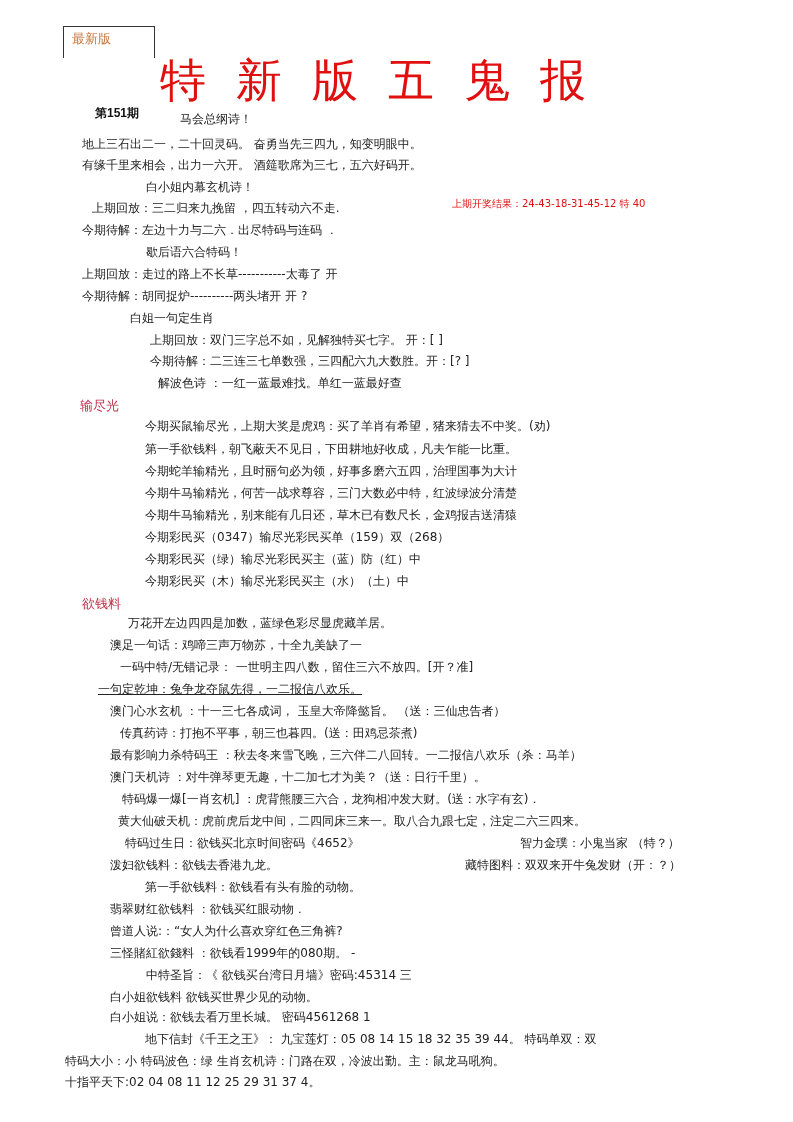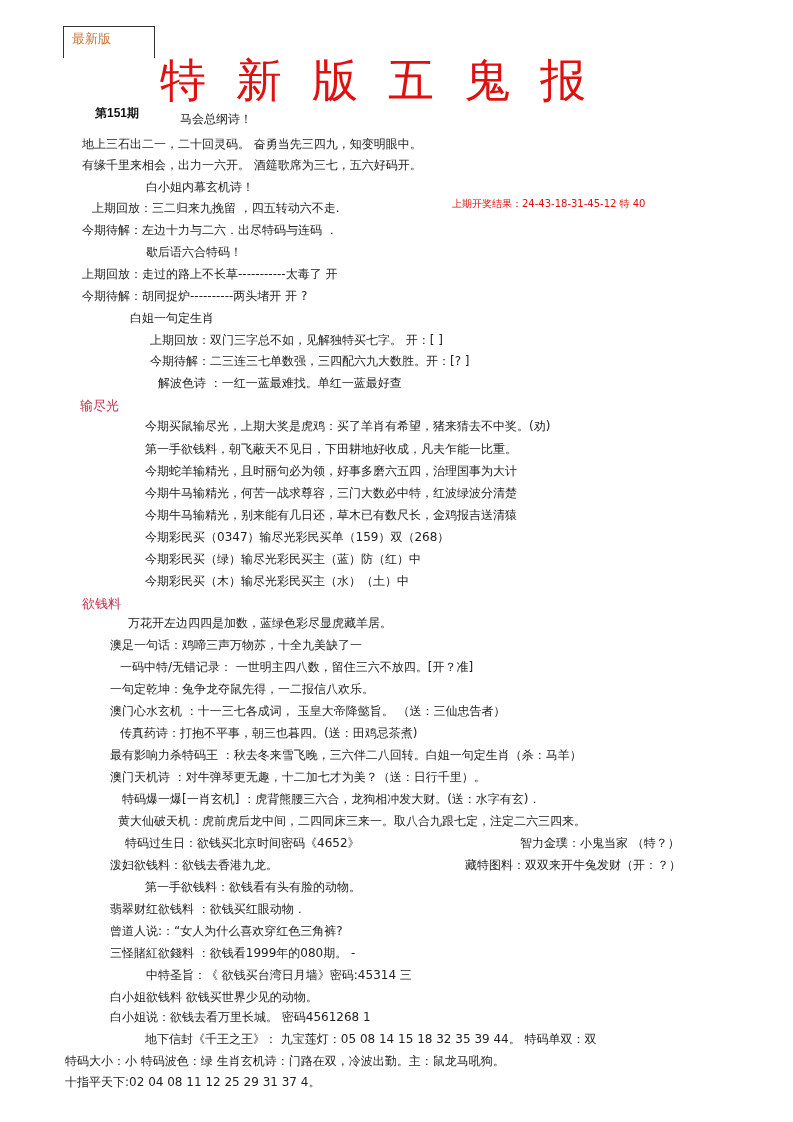--- a/index.html
+++ b/index.html
@@ -66,24 +66,24 @@
 <div class="line" style="left:145px; top:484px;">今期牛马输精光，何苦一战求尊容，三门大数必中特，红波绿波分清楚</div>
 <div class="line" style="left:145px; top:506px;">今期牛马输精光，别来能有几日还，草木已有数尺长，金鸡报吉送清猿</div>
 <div class="line" style="left:145px; top:528px;">今期彩民买（0347）输尽光彩民买单（159）双（268）</div>
 <div class="line" style="left:145px; top:550px;">今期彩民买（绿）输尽光彩民买主（蓝）防（红）中</div>
 <div class="line" style="left:145px; top:572px;">今期彩民买（木）输尽光彩民买主（水）（土）中</div>
 
 <div class="line section" style="left:82px; top:595px;">欲钱料</div>
 <div class="line" style="left:128px; top:614px;">万花开左边四四是加数，蓝绿色彩尽显虎藏羊居。</div>
 <div class="line" style="left:110px; top:636px;">澳足一句话：鸡啼三声万物苏，十全九美缺了一</div>
 <div class="line" style="left:120px; top:658px;">一码中特/无错记录：  一世明主四八数，留住三六不放四。[开？准]</div>
-<div class="line" style="left:110px; top:680px;">一句定乾坤：兔争龙夺鼠先得，一二报信八欢乐。</div>
+<div class="line" style="left:98px; top:680px;text-decoration:underline;">一句定乾坤：兔争龙夺鼠先得，一二报信八欢乐。</div>
 <div class="line" style="left:110px; top:702px;">澳门心水玄机 ：十一三七各成词，  玉皇大帝降懿旨。  （送：三仙忠告者）</div>
 <div class="line" style="left:120px; top:724px;">传真药诗：打抱不平事，朝三也暮四。(送：田鸡忌茶煮)</div>
-<div class="line" style="left:110px; top:746px;">最有影响力杀特码王 ：秋去冬来雪飞晚，三六伴二八回转。白姐一句定生肖（杀：马羊）</div>
+<div class="line" style="left:110px; top:746px;">最有影响力杀特码王 ：秋去冬来雪飞晚，三六伴二八回转。一二报信八欢乐（杀：马羊）</div>
 <div class="line" style="left:110px; top:768px;">澳门天机诗 ：对牛弹琴更无趣，十二加七才为美？（送：日行千里）。</div>
 <div class="line" style="left:122px; top:790px;">特码爆一爆[一肖玄机] ：虎背熊腰三六合，龙狗相冲发大财。(送：水字有玄)．</div>
 <div class="line" style="left:118px; top:812px;">黄大仙破天机：虎前虎后龙中间，二四同床三来一。取八合九跟七定，注定二六三四来。</div>
 <div class="line" style="left:125px; top:834px;">特码过生日：欲钱买北京时间密码《4652》</div>
 <div class="line" style="left:520px; top:834px;">智力金璞：小鬼当家  （特？）</div>
 <div class="line" style="left:110px; top:856px;">泼妇欲钱料：欲钱去香港九龙。</div>
 <div class="line" style="left:465px; top:856px;">藏特图料：双双来开牛兔发财（开：？）</div>
 <div class="line" style="left:145px; top:878px;">第一手欲钱料：欲钱看有头有脸的动物。</div>
 <div class="line" style="left:110px; top:900px;">翡翠财红欲钱料 ：欲钱买红眼动物．</div>
 <div class="line" style="left:110px; top:922px;">曾道人说:：“女人为什么喜欢穿红色三角裤?</div>

